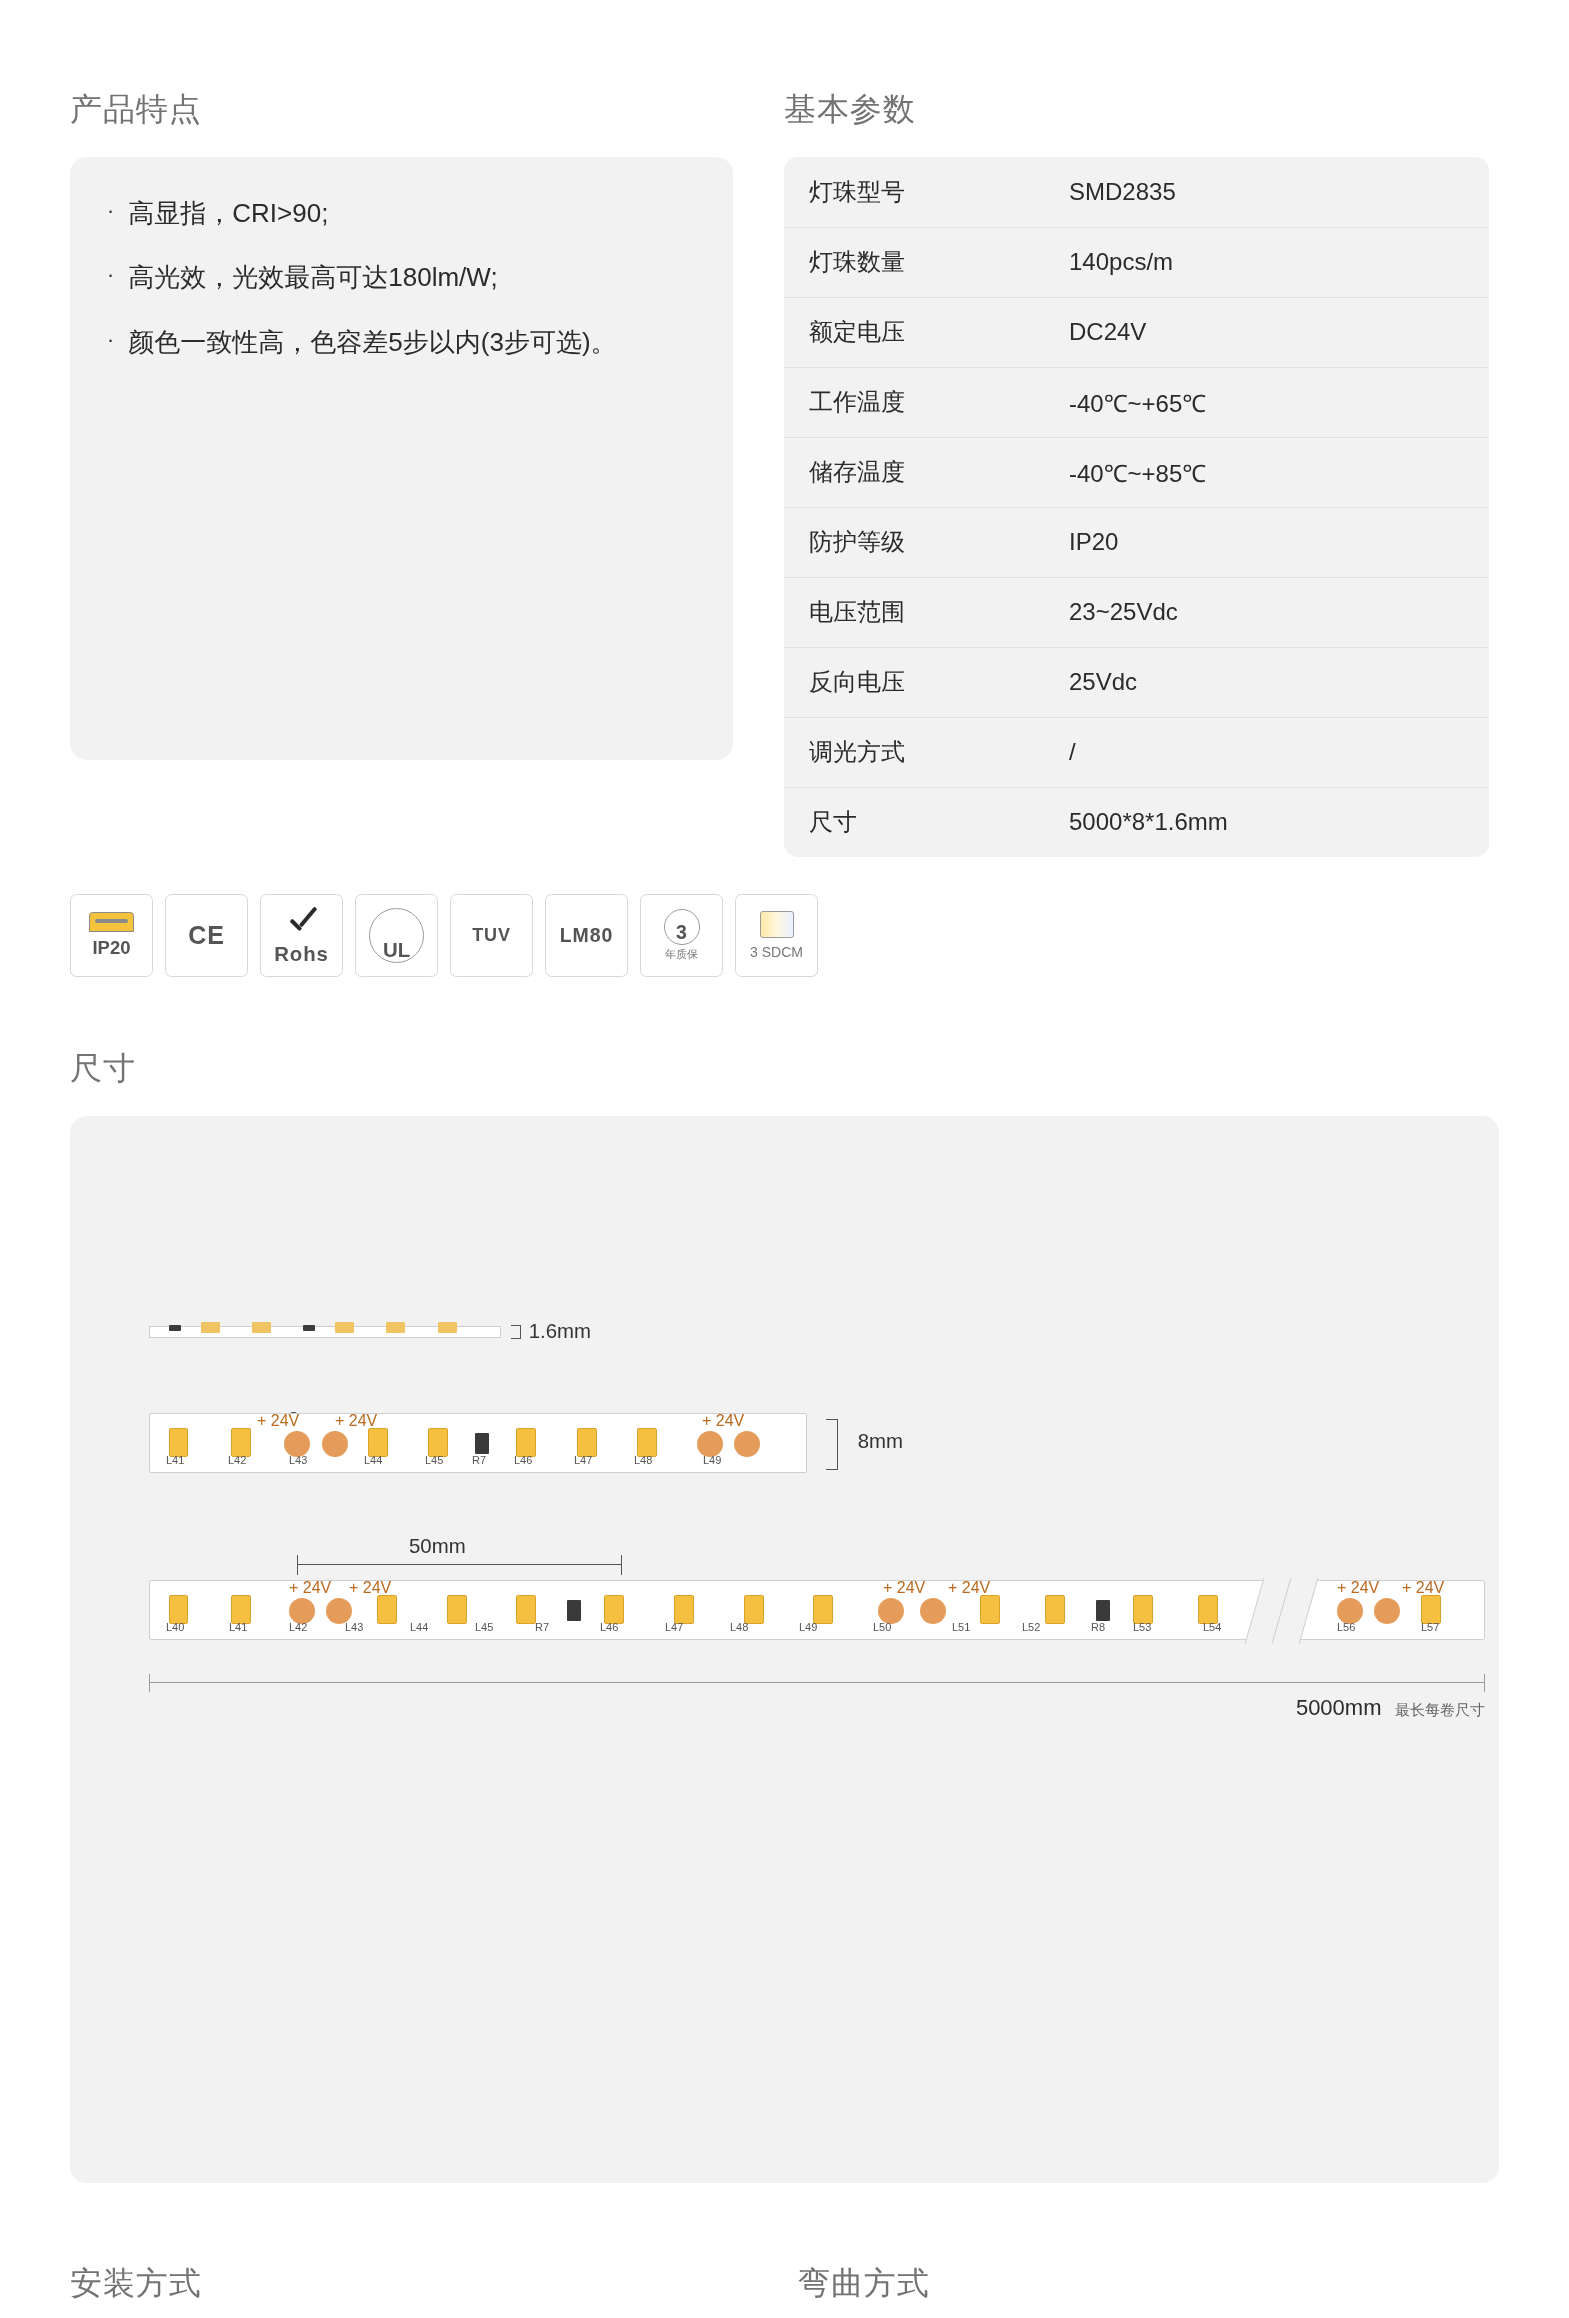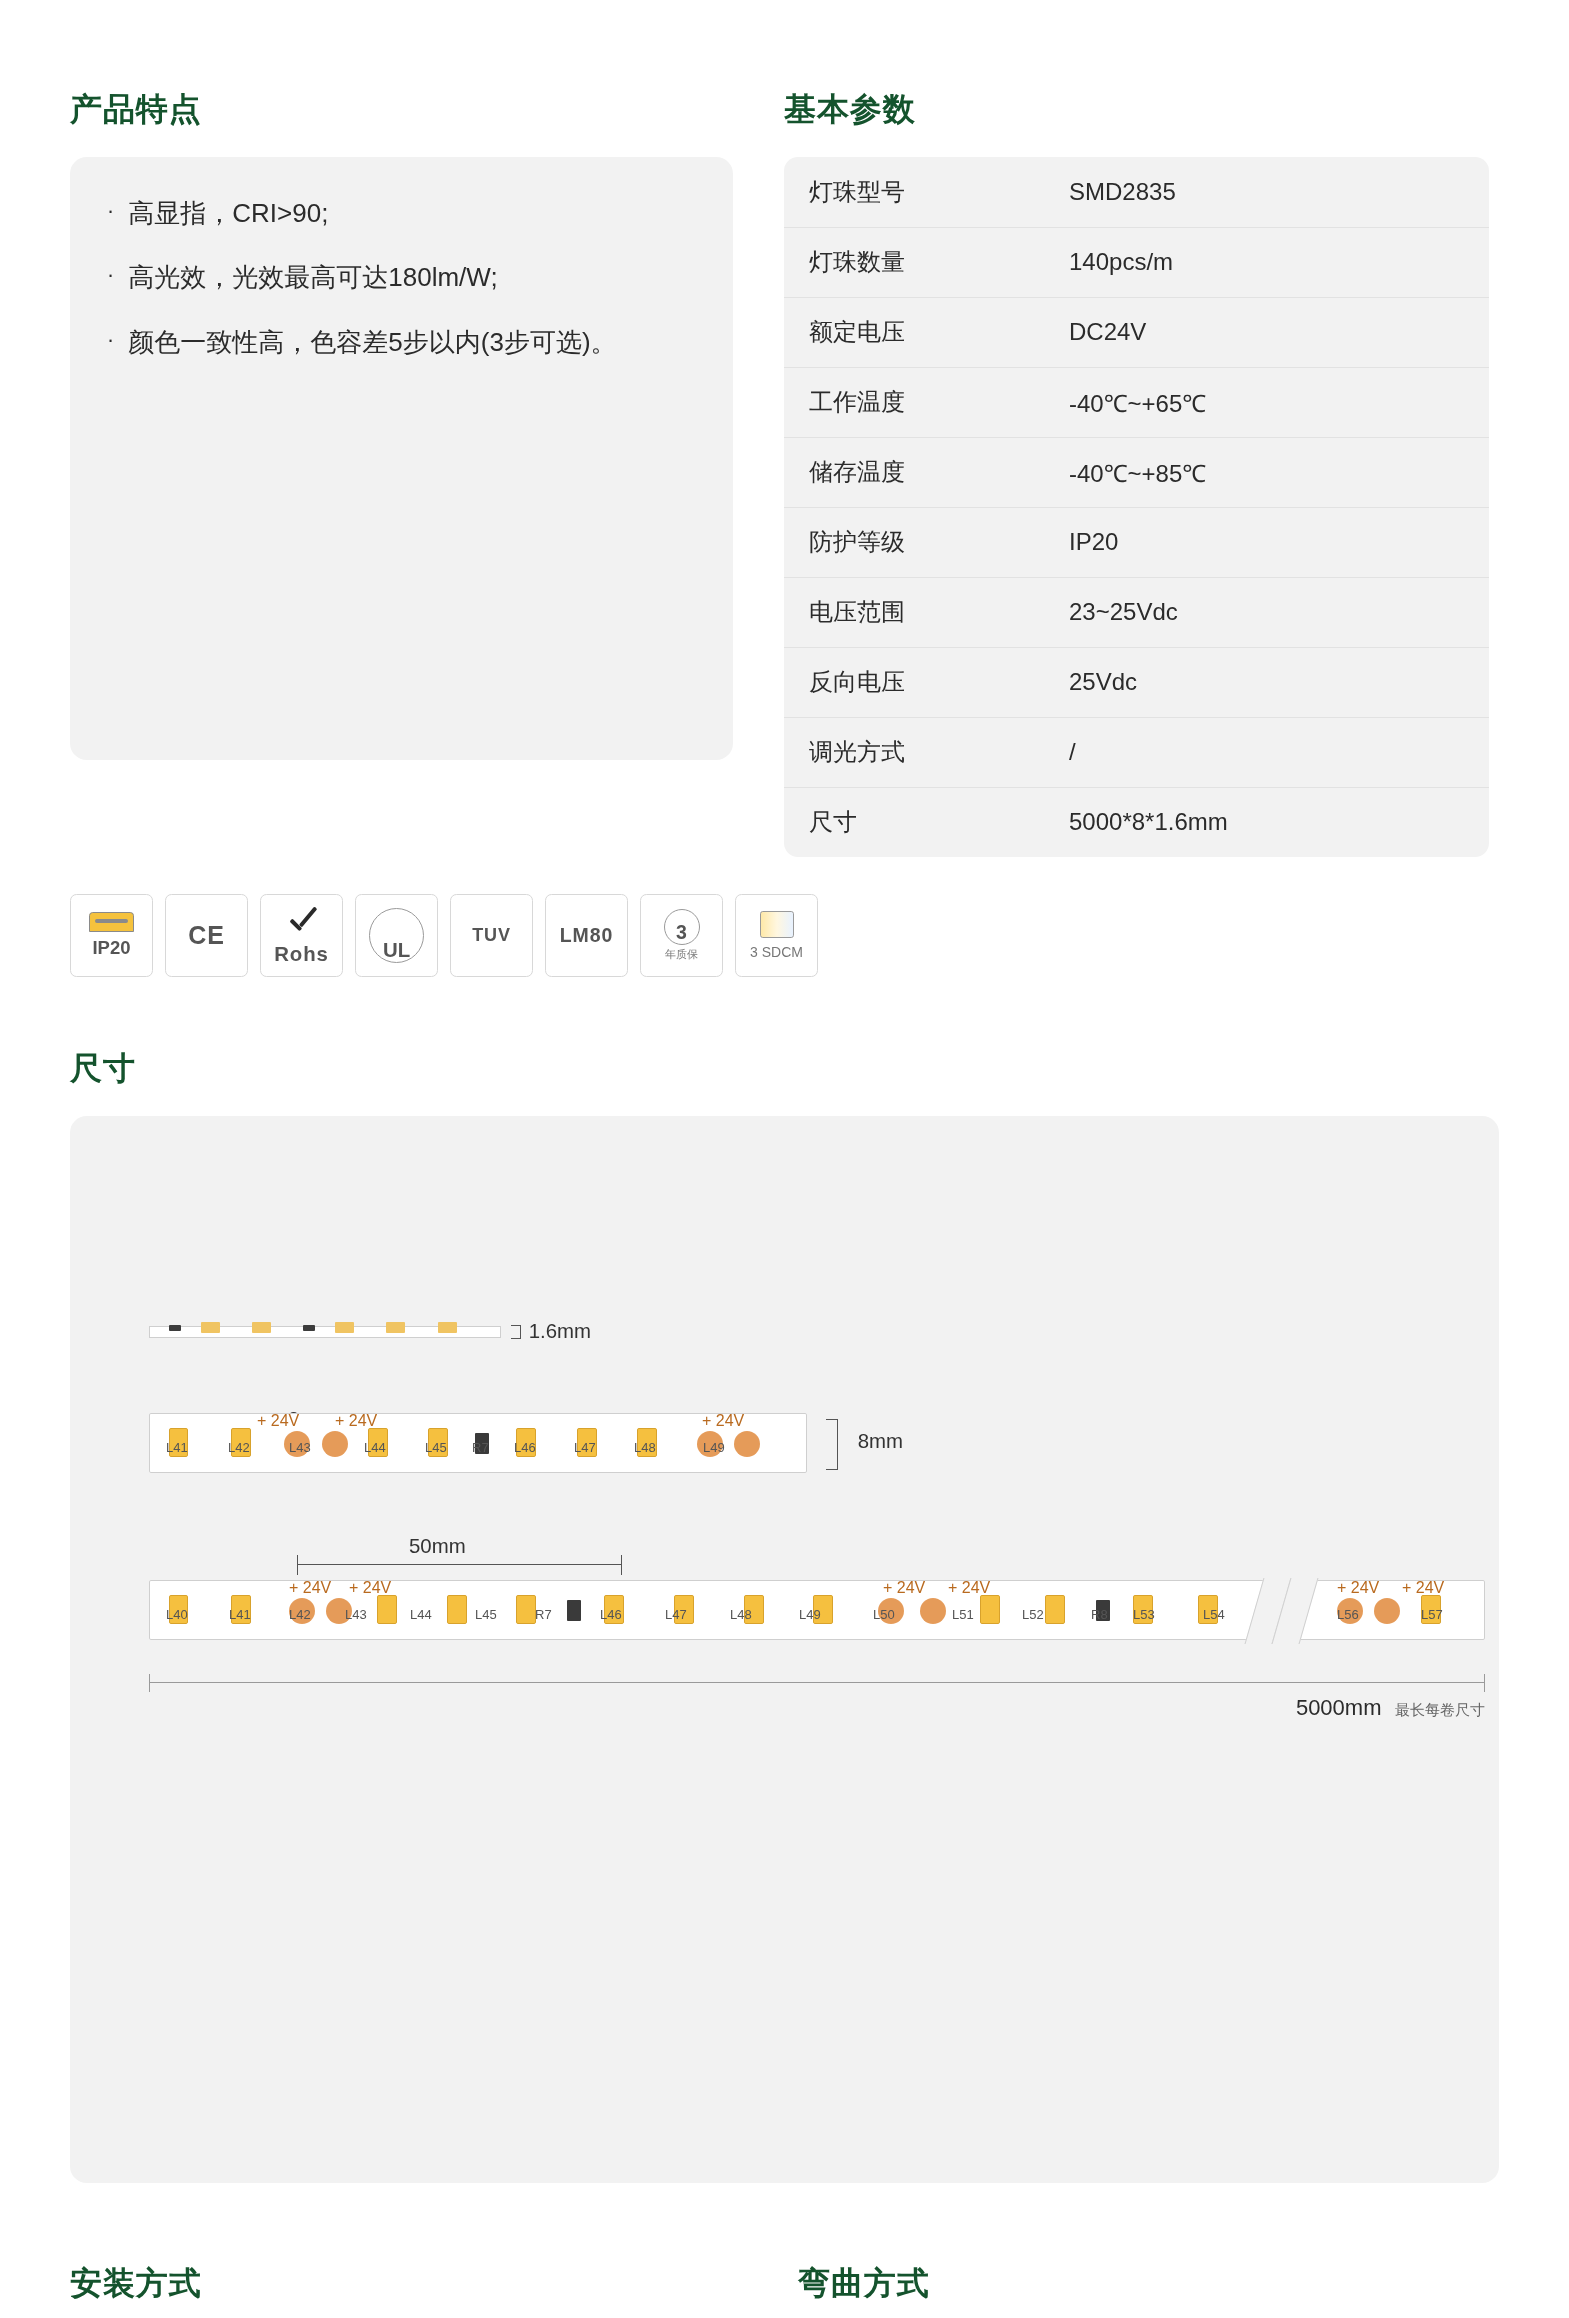--- a/index.html
+++ b/index.html
@@ -9,22 +9,22 @@
     background: #ffffff;
     font-family: "Liberation Sans", sans-serif;
     color: #333;
     -webkit-font-smoothing: antialiased;
   }
   .page { width: 1569px; padding: 0 0 56px 0; position: relative; }
 
   
   h2.section-title {
     font-size: 32px;
-    font-weight: bold;
-    color: #14532d;
+    font-weight: normal;
+    color: #737373;
     margin: 0 0 25px 0;
     letter-spacing: 0.9px;
   }
   .panel {
     background: #f2f2f2;
     border-radius: 16.7px;
   }
 
   
   .top-row {
@@ -207,21 +207,21 @@
     width: 26px;height:26px;border-radius:50%;
     background: #e08a3c; position:absolute; top:16.7px; opacity:.85;
   }
   .res {
     width: 14px;height:21.3px;background:#3a3a3a;position:absolute;top:18.5px;border-radius:0.9px;
   }
   .v24 {
     position:absolute; top:-1.9px; font-size:16px; color:#b96a1f; white-space:nowrap;
   }
   .ltag {
-    position:absolute; bottom:17px; font-size:13px; color:#555; white-space:nowrap;margin-top:24px;
+    position:absolute; bottom:6px; font-size:11px; color:#555; white-space:nowrap;margin-top:24px;
   }
   .w-measure {
     position:absolute; right:-97px; top:16px; font-size:20.4px; color:#333;
   }
   .v-bracket {
     position:absolute; right:-32px; top:4.6px; width:12px; height:51px;
     border:1.4px solid #555; border-left:none;
   }
 
   

